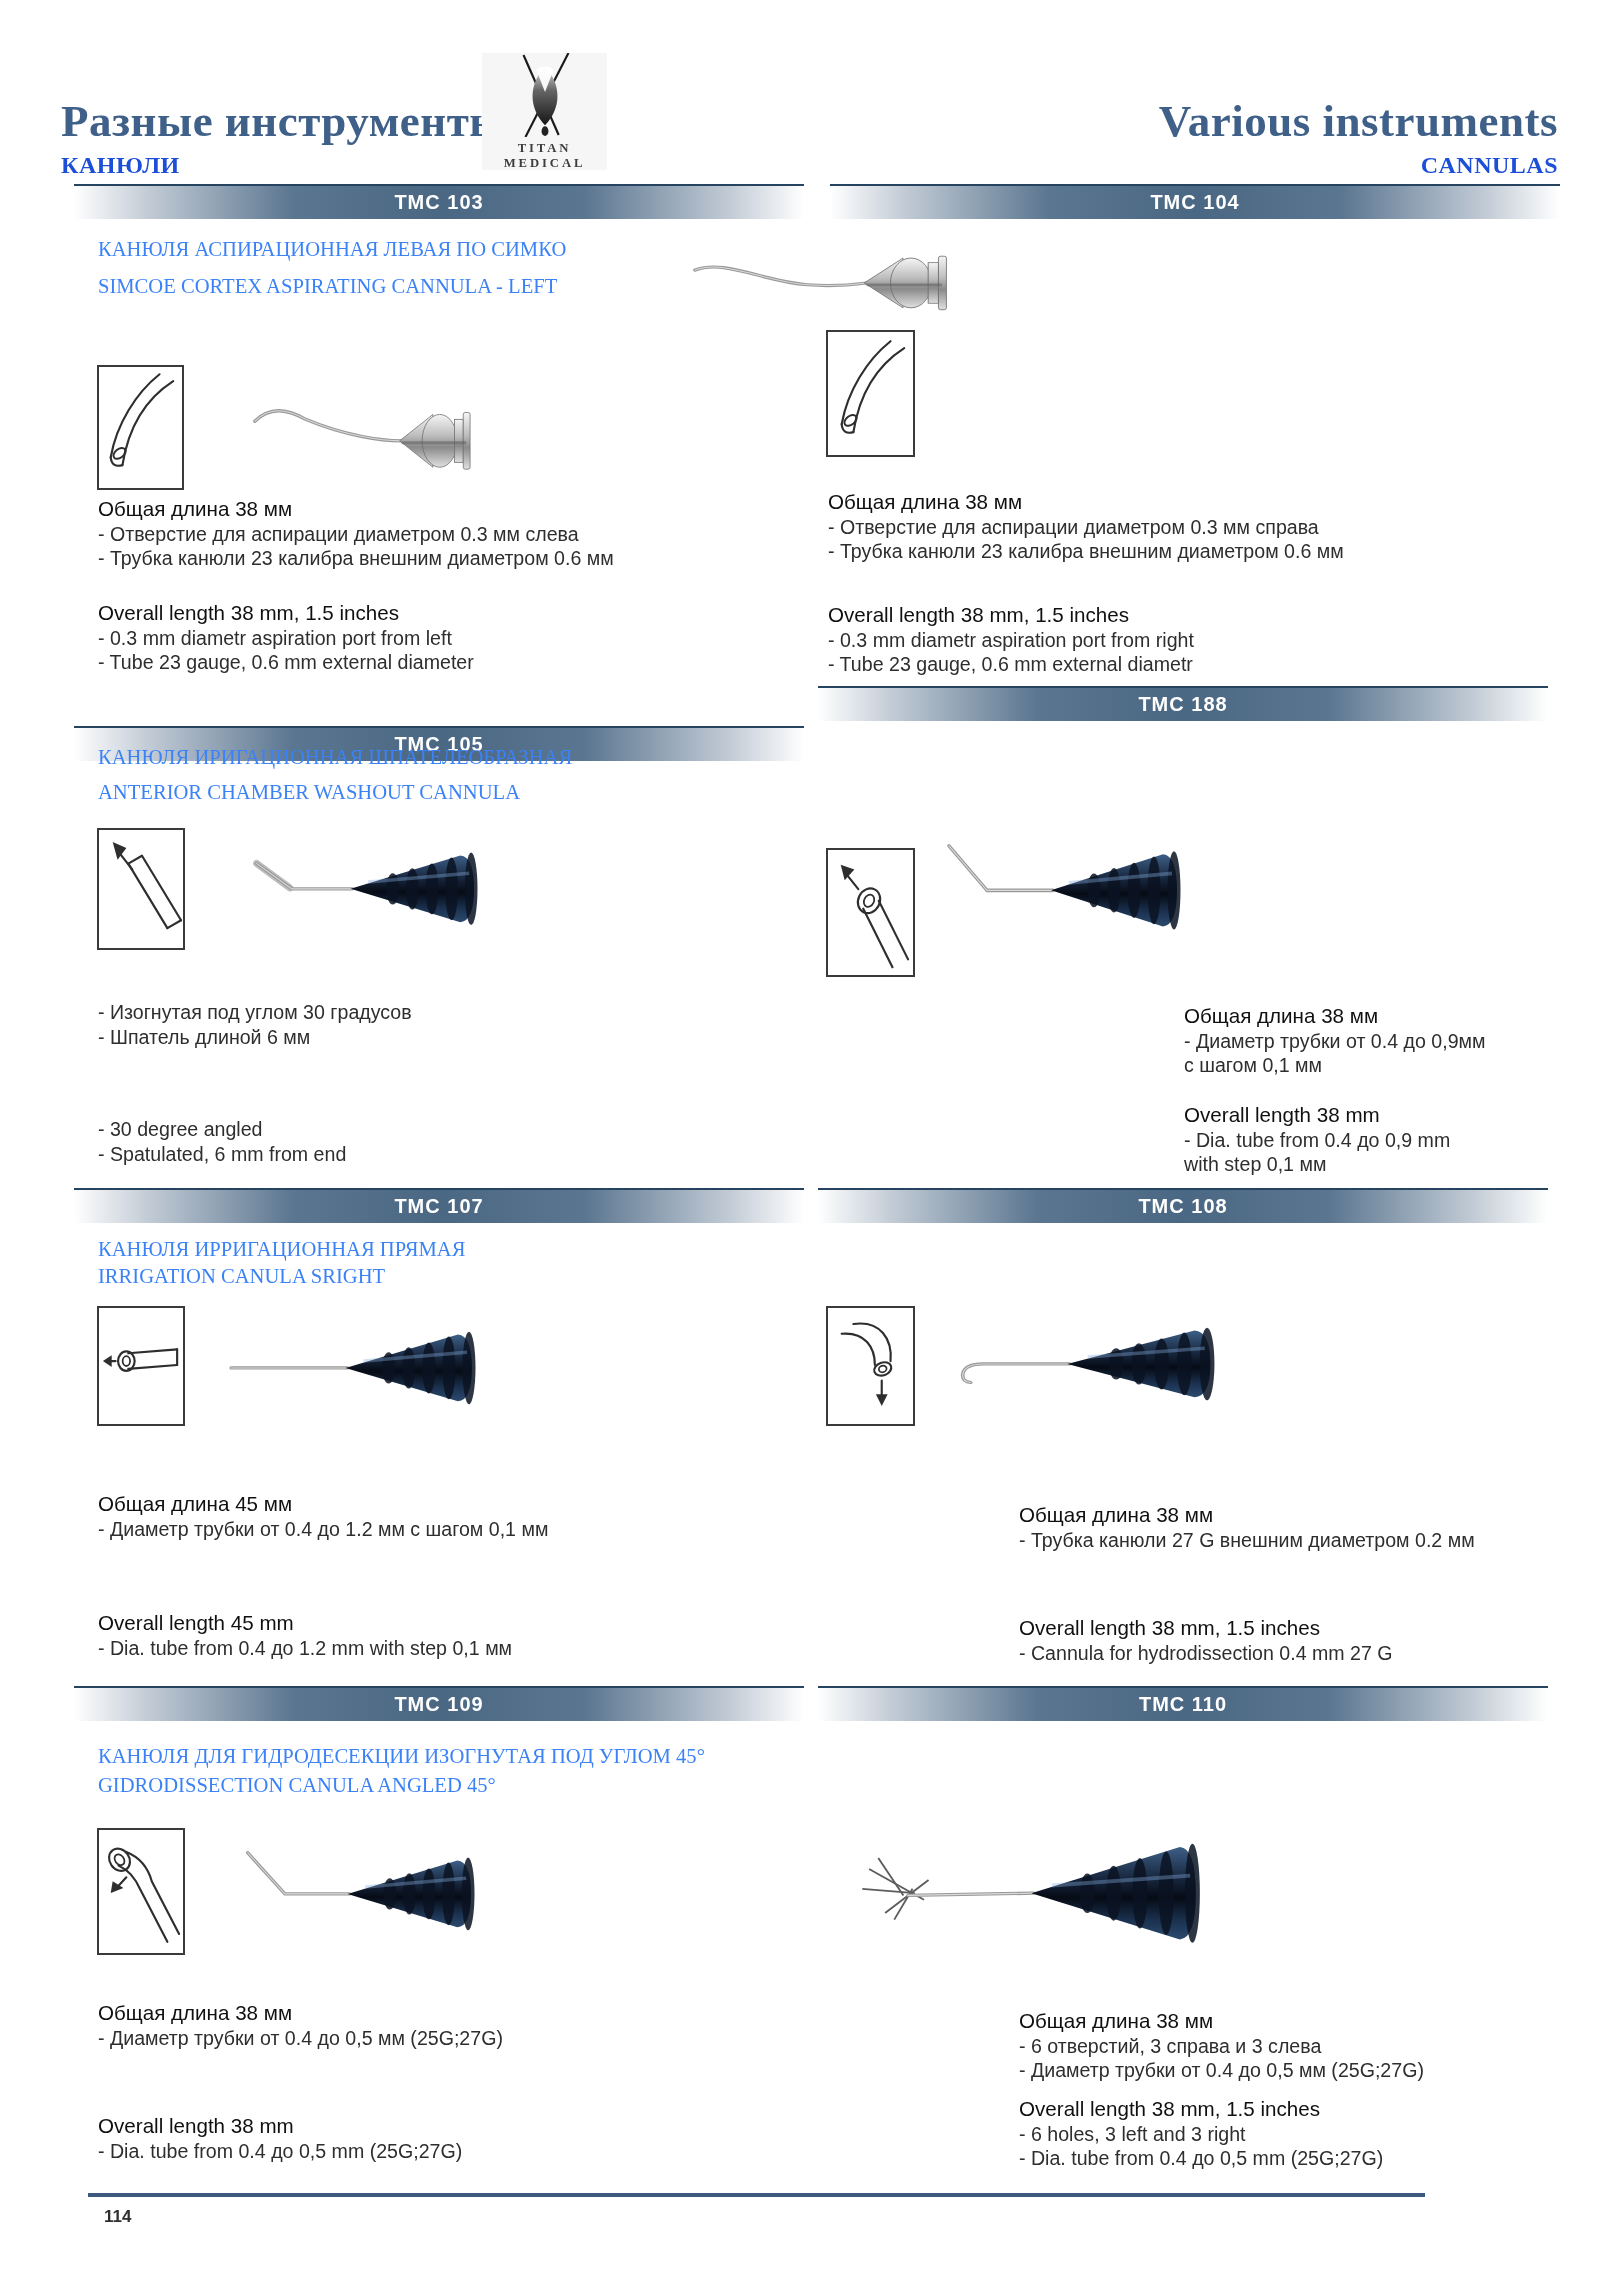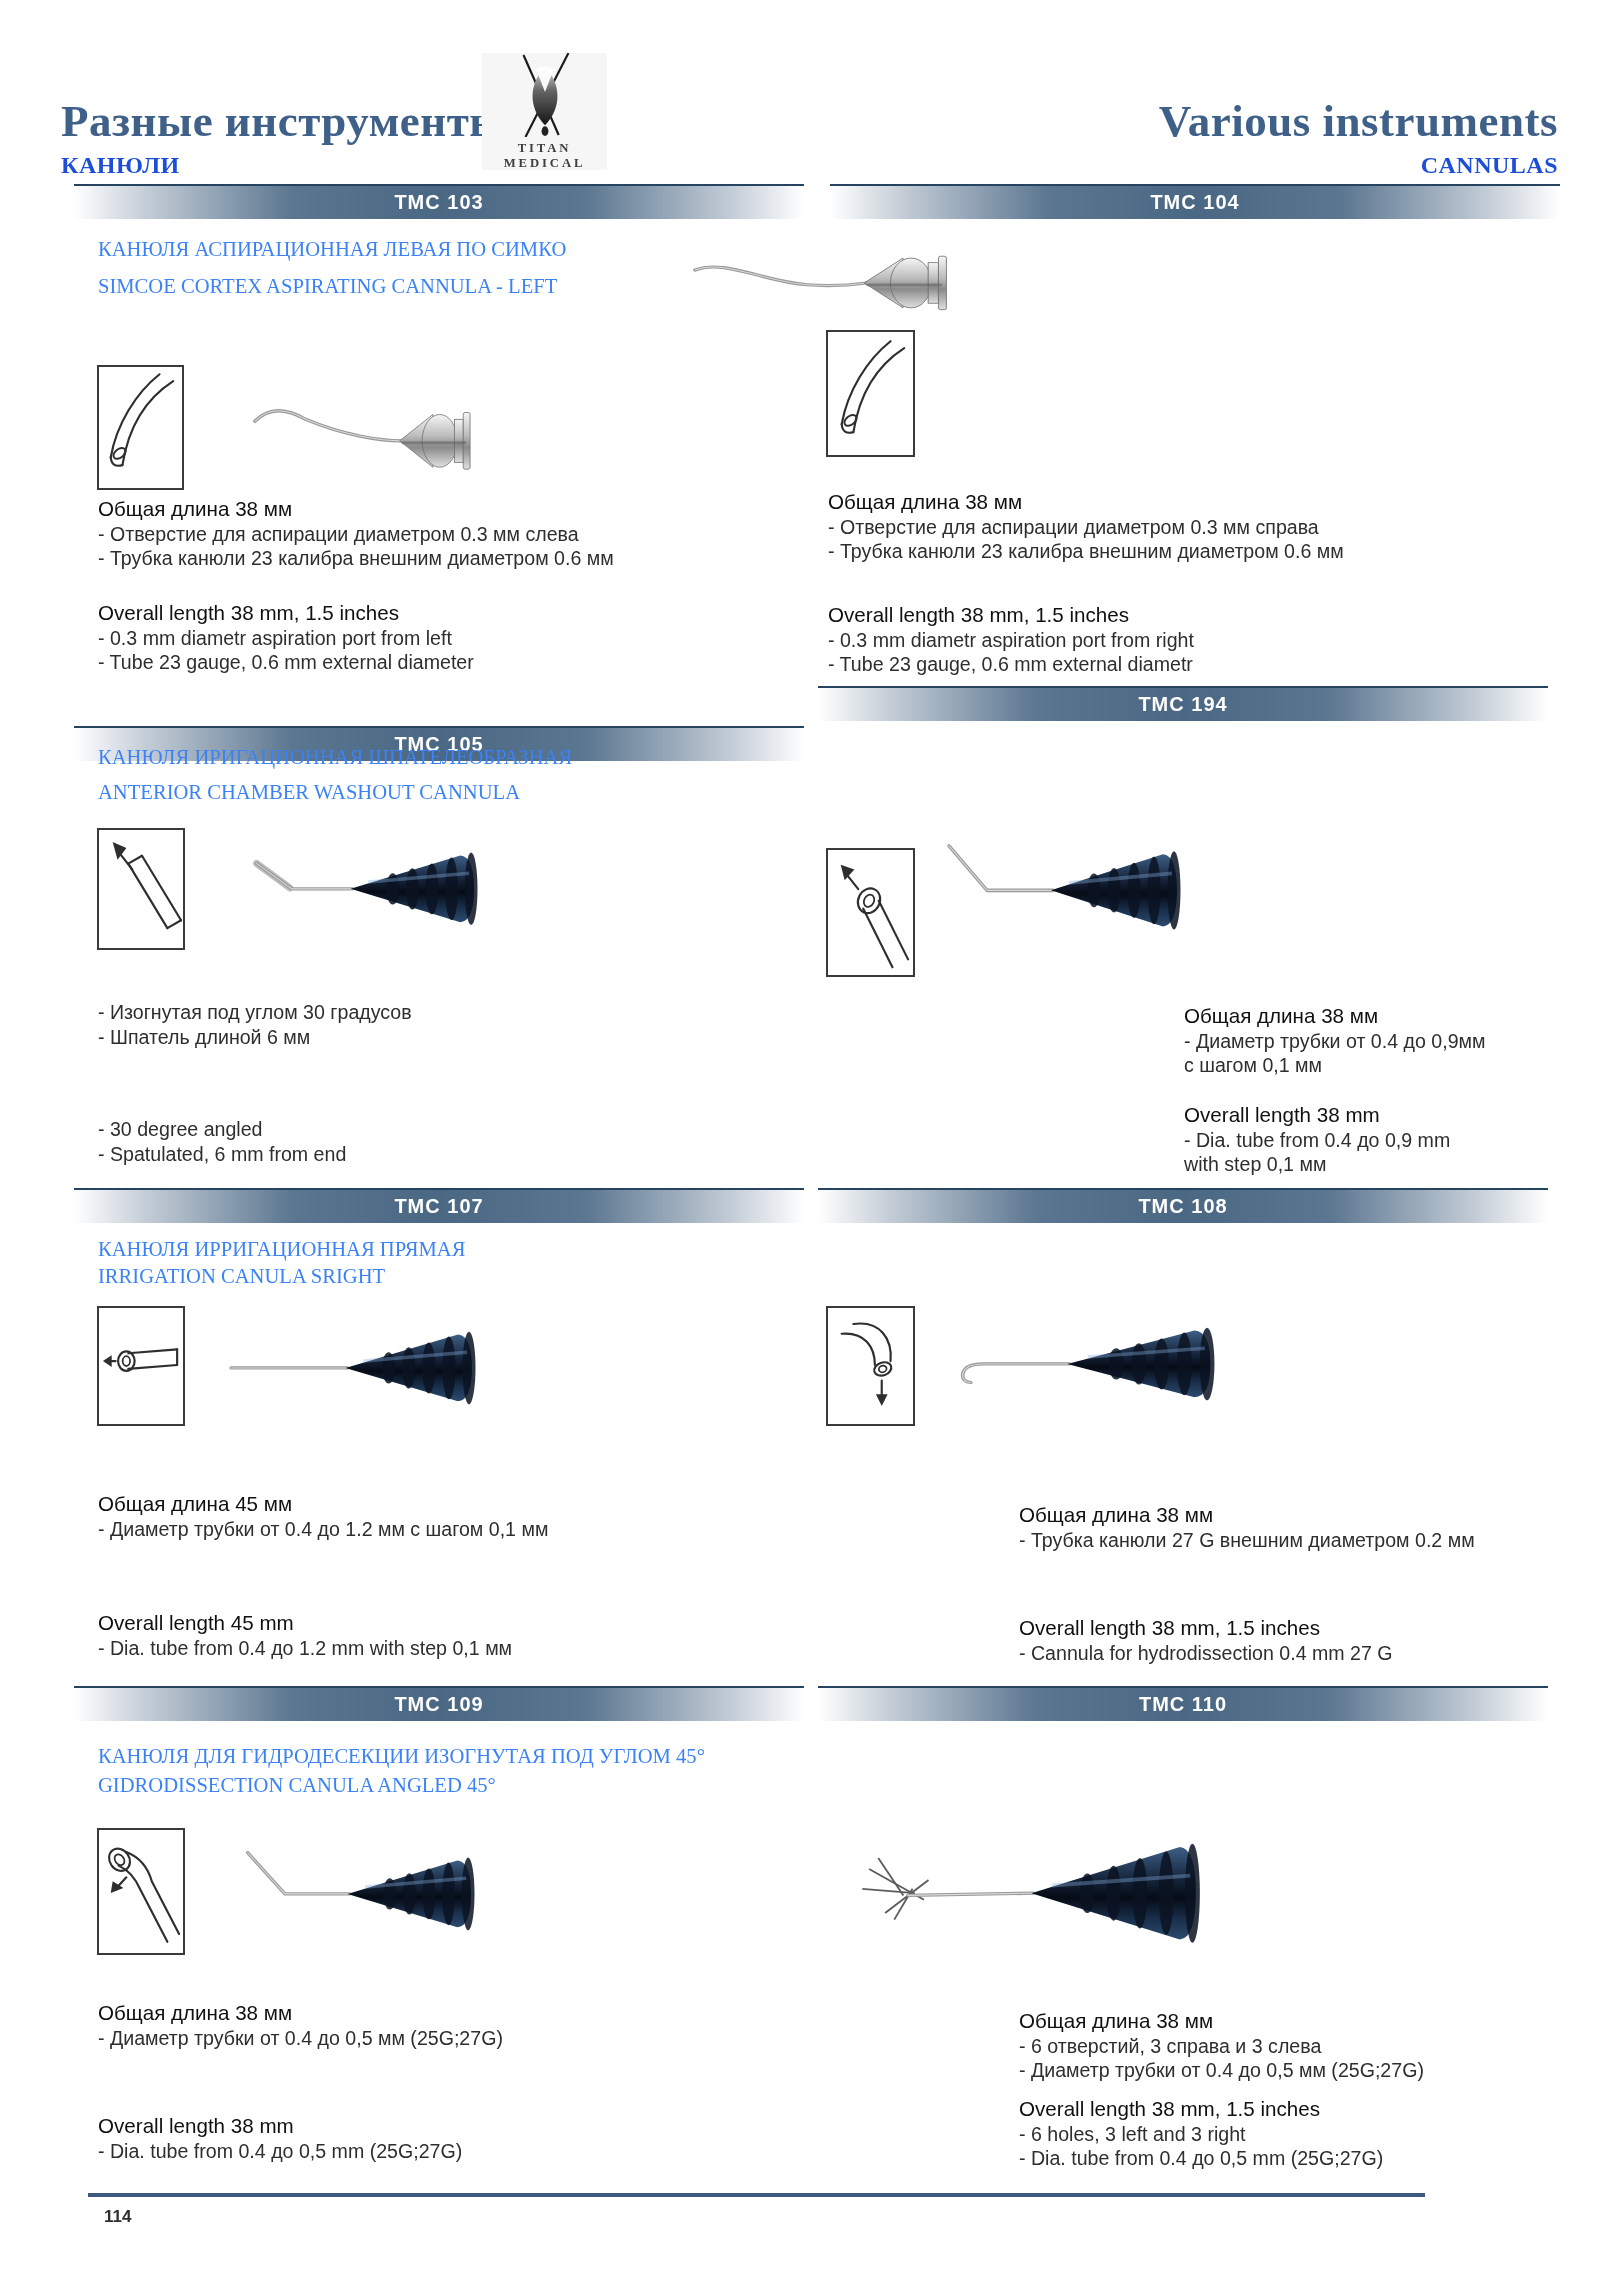--- a/index.html
+++ b/index.html
@@ -183,21 +183,21 @@
           <div class="spec-line">- Изогнутая под углом 30 градусов</div>
           <div class="spec-line">- Шпатель длиной 6 мм</div>
         </div>
     <div class="specs specs-en" style="left: 98px; top: 1117px;">
           <div class="spec-line">- 30 degree angled</div>
           <div class="spec-line">- Spatulated, 6 mm from end</div>
         </div>
   </section>
       <section class="product">
     <div class="bar" style="left: 818px; top: 686px; width: 730px;">
-      <span class="code">TMC 194</span>
+      <span class="code">TMC 188</span>
     </div>
 
     <div class="inset" style="left: 826px; top: 848px; width: 85px; height: 125px;">
           <svg viewBox="0 0 87 128">
             <path d="M66,120 L36,60" fill="none" stroke="#2e2e2e" stroke-width="2.2" stroke-linecap="round" stroke-linejoin="round"></path>
             <path d="M82,112 L52,52" fill="none" stroke="#2e2e2e" stroke-width="2.2" stroke-linecap="round" stroke-linejoin="round"></path>
             <ellipse cx="42" cy="52" rx="11" ry="13" transform="rotate(26 42 52)" fill="none" stroke="#2e2e2e" stroke-width="2.2"></ellipse>
             <ellipse cx="42" cy="52" rx="5.0" ry="6.5" transform="rotate(26 42 52)" fill="none" stroke="#2e2e2e" stroke-width="1.8"></ellipse>
             <path d="M31,40 L19,25" fill="none" stroke="#2e2e2e" stroke-width="2.2" stroke-linecap="round" stroke-linejoin="round"></path>
             <polygon points="13,15 27,20 17,31" fill="#2e2e2e"></polygon>

